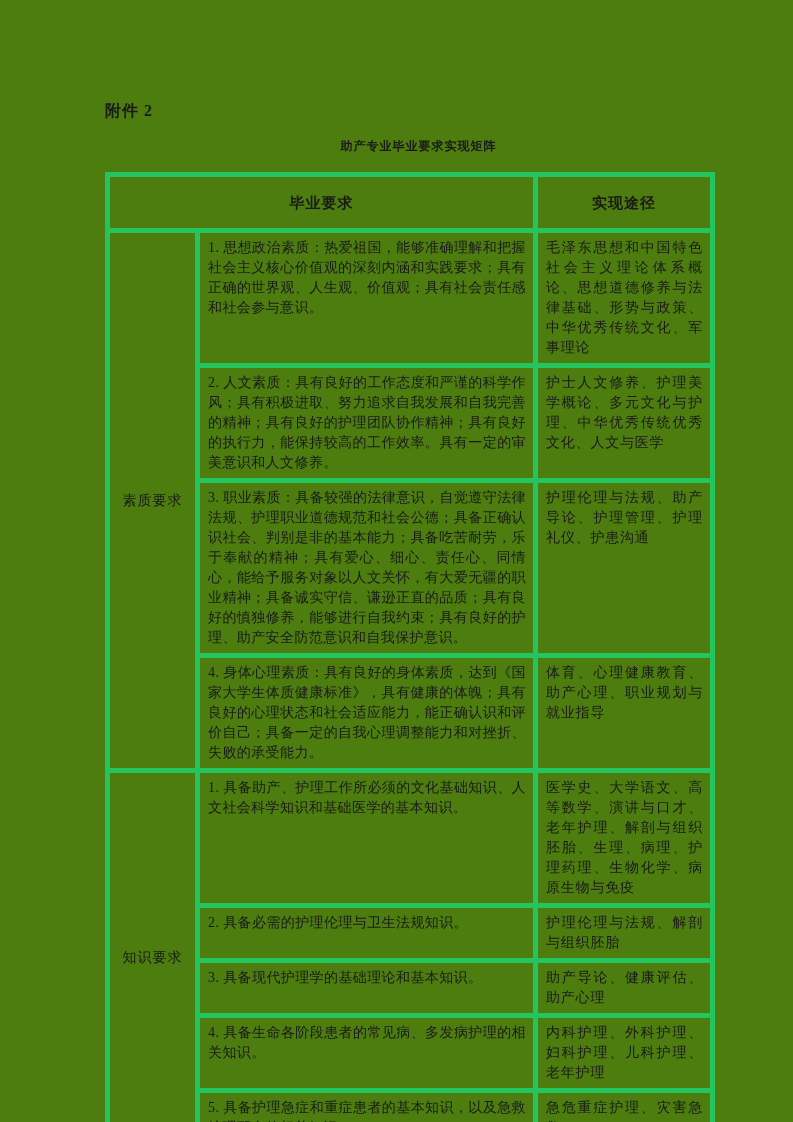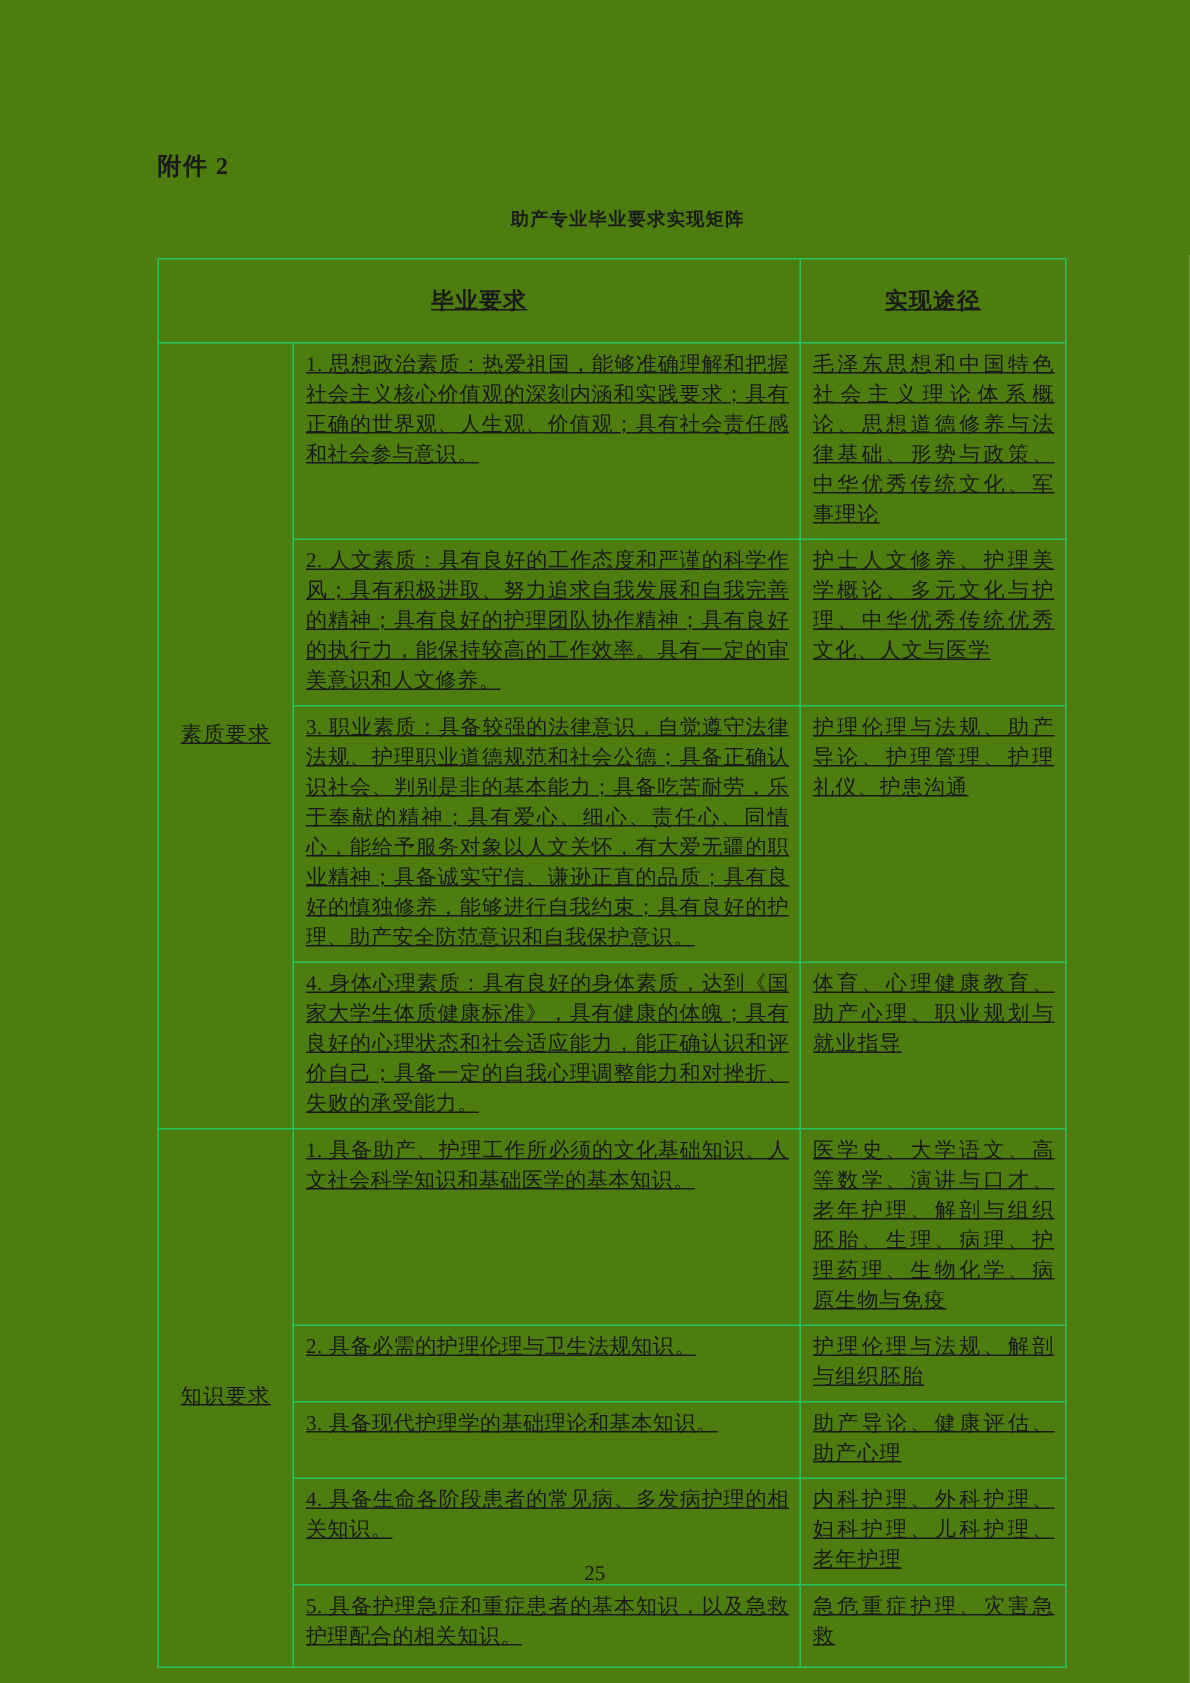--- a/index.html
+++ b/index.html
@@ -37,26 +37,25 @@
   }
   table.matrix {
     position: absolute;
     left: 105px;
     top: 172px;
     width: 605px;
     border-collapse: collapse;
     table-layout: fixed;
   }
   .matrix th, .matrix td {
-    border: 1px solid #22c55e;
+    border: 5px solid #22c55e;
     font-size: 14px;
     line-height: 20px;
     font-weight: normal;
     box-sizing: border-box;
-    text-decoration: underline;
   }
   .matrix col.c-group { width: 90px; }
   .matrix col.c-req   { width: 338px; }
   .matrix col.c-path  { width: 177px; }
   .matrix th {
     font-weight: bold;
     font-size: 15px;
     text-align: center;
     vertical-align: middle;
     height: 56px;
@@ -151,15 +150,14 @@
         <td class="cell-req">4. 具备生命各阶段患者的常见病、多发病护理的相关知识。</td>
         <td class="cell-path">内科护理、外科护理、妇科护理、儿科护理、老年护理</td>
       </tr>
       <tr class="r-k5">
         <td class="cell-req">5. 具备护理急症和重症患者的基本知识，以及急救护理配合的相关知识。</td>
         <td class="cell-path">急危重症护理、灾害急救</td>
       </tr>
     </tbody>
   </table>
 
-  <div class="page-number">25</div>
 
 </div>
 
 </body></html>

